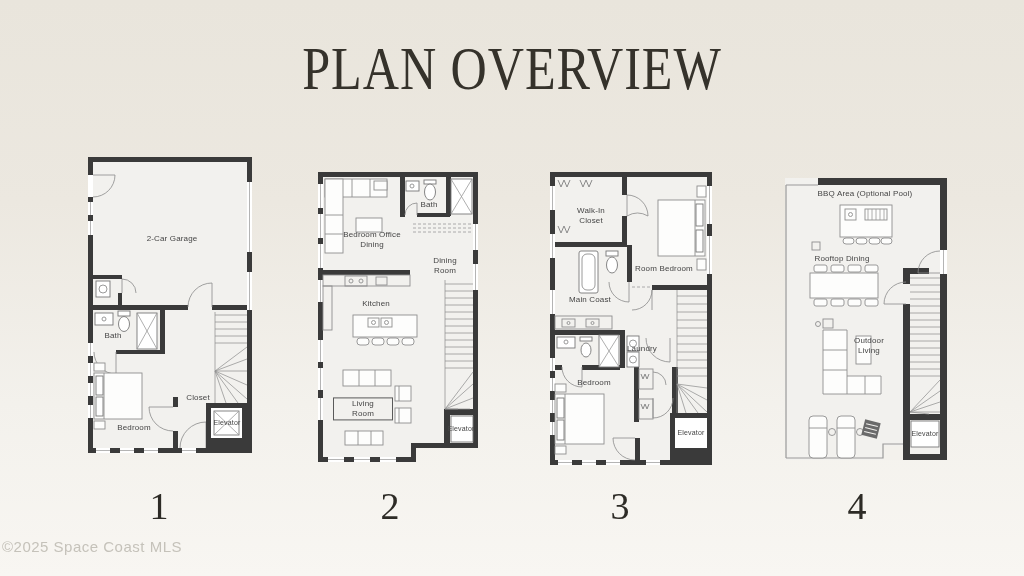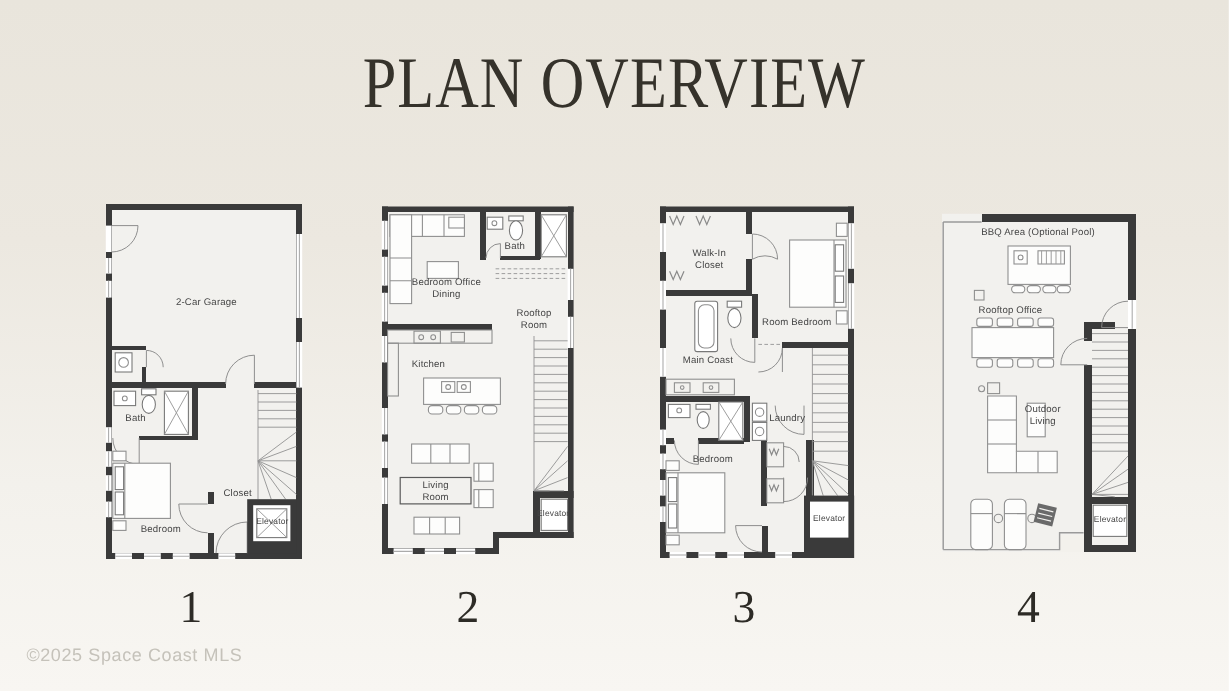--- a/index.html
+++ b/index.html
@@ -23,42 +23,41 @@
   .rlabel.wrap{white-space:normal;}
   .rlabel.small{font-size:7px;}
   .rlabel.boxed{border:1px solid #5a5a5a;padding:1px 15px;background:transparent;}
   .plan-number{
     position:absolute;transform:translate(-50%,-50%);
     font-family:"Liberation Serif", serif;font-size:38px;color:#2d2b26;
   }
   .watermark{
     position:absolute;left:2px;top:538px;font-size:15px;color:#c5c2ba;
     letter-spacing:.5px;
-    margin-left:20px;
   }
   .w{fill:#3a3a3a}
   .flr{fill:#f2f1ee}
   .win{fill:#ffffff}
   .wl{stroke:#ababab;stroke-width:.9;fill:none}
   .f{fill:#fdfdfc;stroke:#8e8e8e;stroke-width:.9}
   .fn{fill:none;stroke:#8e8e8e;stroke-width:.9}
   .fx{fill:#ffffff;stroke:#787878;stroke-width:.9}
   .d{fill:none;stroke:#8a8a8a;stroke-width:.8}
   .st{stroke:#929292;stroke-width:.75;fill:none}
   .x{stroke:#9a9a9a;stroke-width:.8}
   .z{fill:none;stroke:#8a8a8a;stroke-width:1}
   .dash{stroke:#9a9a9a;stroke-width:.8;stroke-dasharray:3 2;fill:none}
   .thin{stroke:#9a9a9a;stroke-width:1.2;fill:none}
 </style>
 </head>
 <body>
 
 <div class="title">PLAN OVERVIEW</div>
 
-<div class="plan" style="left:88px;top:170px;width:164px;height:296px">
+<div class="plan" style="left:88px;top:157px;width:164px;height:296px">
 <svg width="164" height="296" viewBox="0 0 164 296">
   <rect class="flr" x="0" y="0" width="164" height="296"></rect>
   <g shape-rendering="crispEdges">
     <rect class="w" x="0" y="0" width="164" height="5"></rect>
     <rect class="w" x="0" y="0" width="5" height="296"></rect>
     <rect class="w" x="159" y="0" width="5" height="296"></rect>
     <rect class="w" x="0" y="291" width="164" height="5"></rect>
     <rect class="w" x="0" y="148" width="100" height="5"></rect>
     <rect class="w" x="124" y="148" width="40" height="5"></rect>
     <rect class="w" x="0" y="118" width="34" height="4"></rect>
@@ -293,22 +292,22 @@
     <line class="st" x1="127" y1="237" x2="155" y2="226"></line>
         <line class="st" x1="127" y1="237" x2="152" y2="237"></line>
     <line class="st" x1="127" y1="237" x2="140" y2="237"></line>
   </g>
   <g>
     <rect class="fx" x="133" y="244" width="22" height="26"></rect>
   </g>
 </svg>
   <div class="rlabel wrap" style="left:54px;top:68px;width:64px">Bedroom Office Dining</div>
   <div class="rlabel" style="left:111px;top:33px">Bath</div>
-  <div class="rlabel wrap" style="left:127px;top:94px;width:36px">Rooftop Room</div>
-  <div class="rlabel" style="left:39px;top:132px">Kitchen</div>
+  <div class="rlabel wrap" style="left:127px;top:94px;width:36px">Dining Room</div>
+  <div class="rlabel" style="left:58px;top:132px">Kitchen</div>
   <div class="rlabel wrap boxed" style="left:45px;top:237px;width:28px">Living Room</div>
   <div class="rlabel small" style="left:143px;top:257px">Elevator</div>
 </div>
 
 <div class="plan" style="left:550px;top:172px;width:152px;height:293px">
 <svg width="162" height="293" viewBox="0 0 162 293">
   <rect class="flr" x="0" y="0" width="162" height="293"></rect>
   <g shape-rendering="crispEdges">
     <rect class="w" x="0" y="0" width="162" height="5"></rect>
     <rect class="w" x="0" y="0" width="5" height="293"></rect>
@@ -447,21 +446,21 @@
     <line class="st" x1="127" y1="212" x2="136" y2="241"></line>
   </g>
   <g>
     <rect class="w" x="120" y="241" width="42" height="52"></rect>
     <rect class="win" x="125" y="246" width="32" height="30"></rect>
   </g>
 </svg>
   <div class="rlabel wrap" style="left:41px;top:44px;width:44px">Walk-In Closet</div>
   <div class="rlabel" style="left:114px;top:97px">Room Bedroom</div>
   <div class="rlabel" style="left:40px;top:128px">Main Coast</div>
-  <div class="rlabel" style="left:106px;top:177px">Laundry</div>
+  <div class="rlabel" style="left:92px;top:177px">Laundry</div>
   <div class="rlabel" style="left:44px;top:211px">Bedroom</div>
   <div class="rlabel small" style="left:141px;top:261px">Elevator</div>
 </div>
 
 <div class="plan" style="left:785px;top:178px;width:182px;height:282px">
 <svg width="162" height="282" viewBox="0 0 162 282">
   <rect class="flr" x="0" y="0" width="162" height="282"></rect>
   <rect x="98" y="268" width="20" height="14" fill="#f3f1ec"></rect>
   <g>
     <path class="thin" d="M1,7 H33 M1,7 V280 M1,280 H98 V266 H118"></path>
@@ -565,21 +564,21 @@
         <line class="st" x1="125" y1="234" x2="155" y2="213"></line>
     <line class="st" x1="125" y1="234" x2="155" y2="224"></line>
         <line class="st" x1="125" y1="234" x2="155" y2="234"></line>
     <line class="st" x1="125" y1="234" x2="144" y2="236"></line>
   </g>
   <g>
     <rect class="fx" x="126" y="243" width="28" height="26"></rect>
   </g>
 </svg>
   <div class="rlabel" style="left:80px;top:16px">BBQ Area (Optional Pool)</div>
-  <div class="rlabel" style="left:57px;top:81px">Rooftop Office</div>
+  <div class="rlabel" style="left:57px;top:81px">Rooftop Dining</div>
   <div class="rlabel wrap" style="left:84px;top:168px;width:40px">Outdoor Living</div>
   <div class="rlabel small" style="left:140px;top:256px">Elevator</div>
 </div>
 
 <div class="plan-number" style="left:159px;top:506px">1</div>
 <div class="plan-number" style="left:390px;top:506px">2</div>
 <div class="plan-number" style="left:620px;top:506px">3</div>
 <div class="plan-number" style="left:857px;top:506px">4</div>
 
 <div class="watermark">©2025 Space Coast MLS</div>

